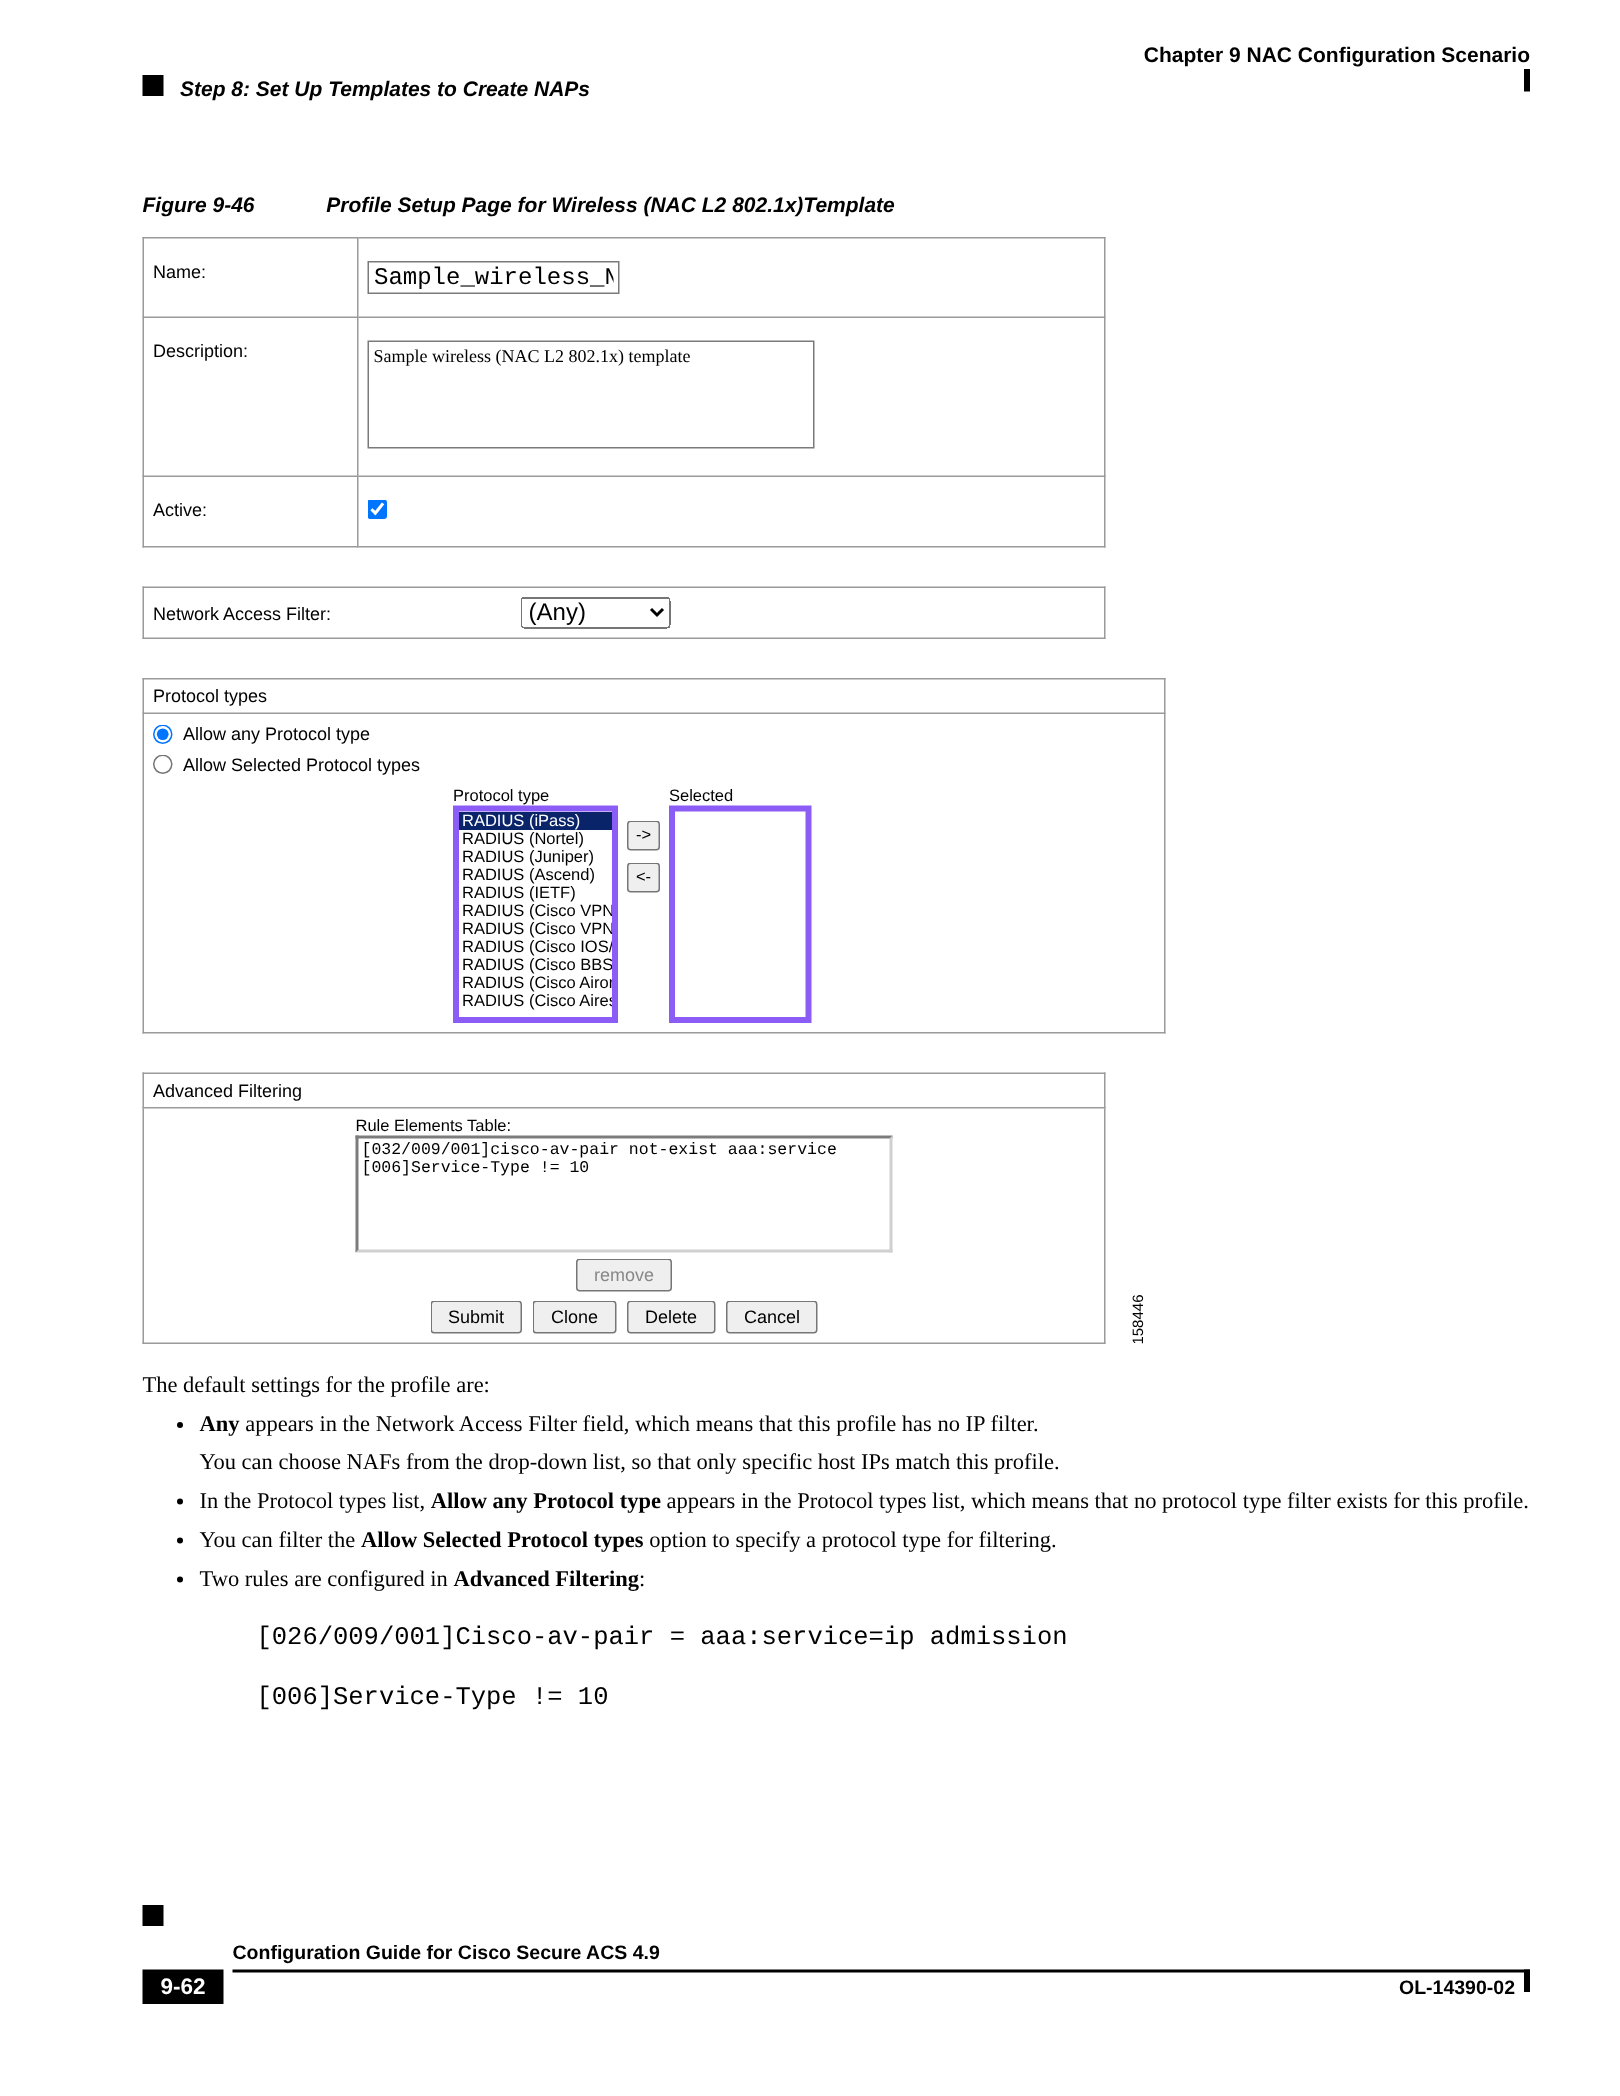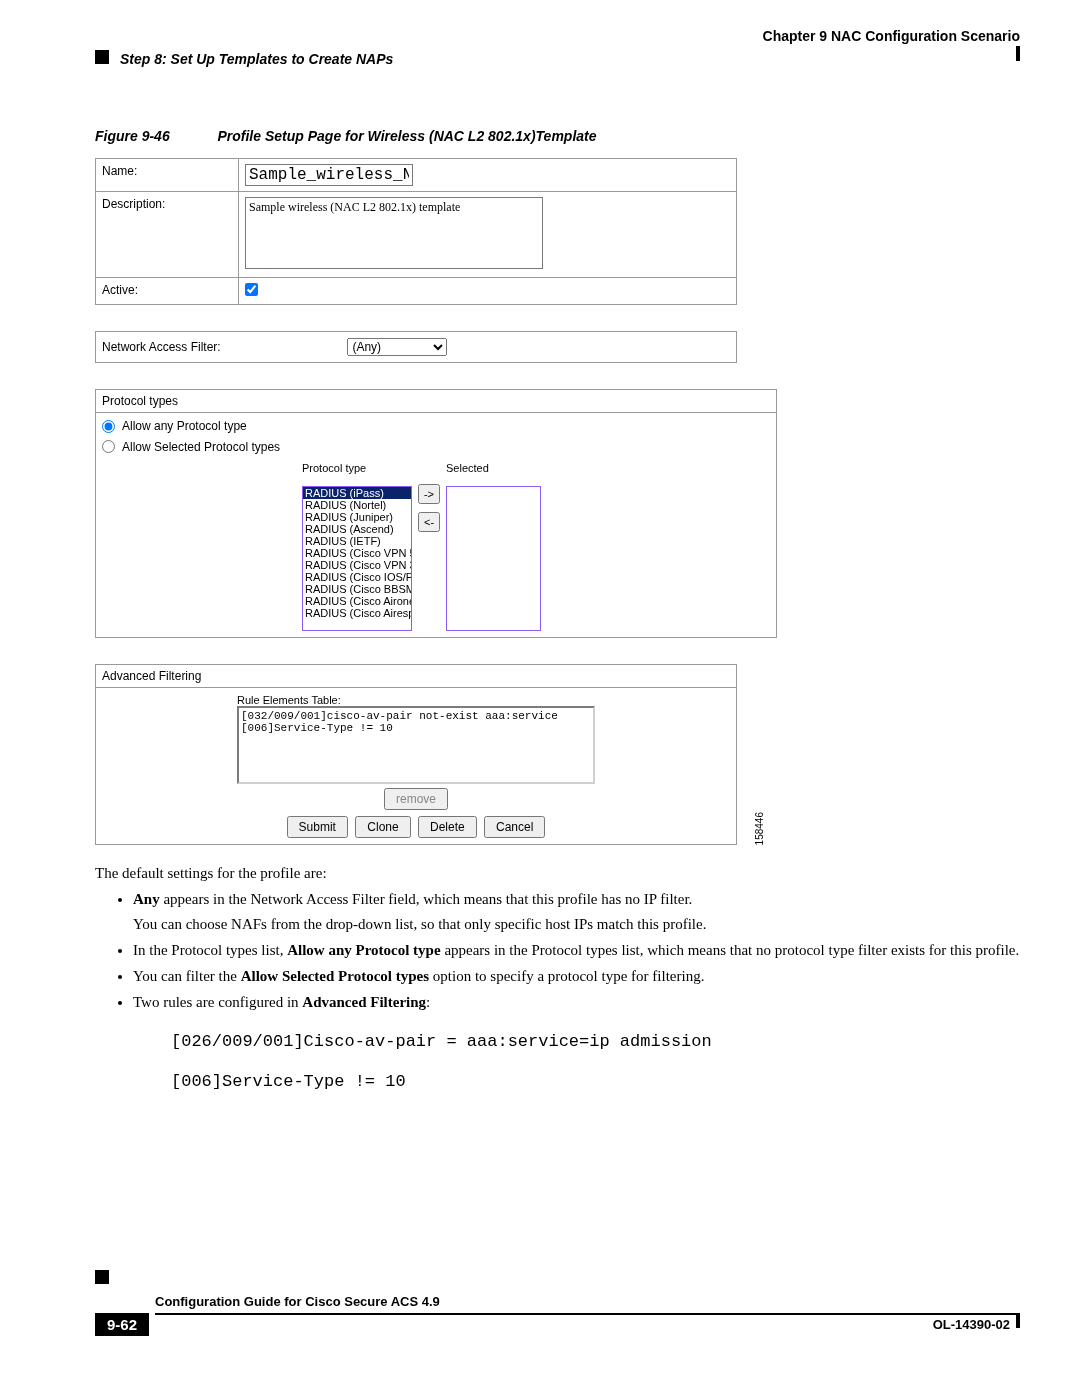--- a/index.html
+++ b/index.html
@@ -55,21 +55,21 @@
   .screenshot {
     margin: 14px 0 0 0;
     width: 650px;
     font-family: Arial, Helvetica, sans-serif;
     font-size: 12px;
     color:#000;
     position: relative;
   }
 
   .scr-table { border-collapse: collapse; width:642px; }
-  .scr-table td { border:1px solid #9a9a9a; background:#fff; padding:5px 6px; vertical-align:top; }
+  .scr-table td { border:1px solid #9a9a9a; background:#fff; padding:15px 6px; vertical-align:top; }
   .scr-table td.lbl { width:130px; }
 
   .text-input {
     width: 300px;
     border:1px solid #7a7a7a;
     font-family: "Courier New", monospace;
     font-size: 16px;
     padding:1px 3px;
     background:#fff;
   }
@@ -79,31 +79,30 @@
     font-family:Liberation Serif, serif;
     font-size:12px;
     padding:2px 3px;
     resize:none;
     overflow-y:scroll;
     background:#fff;
   }
 
   .naf-table { border-collapse:collapse; width:642px; margin-top:26px; }
   .naf-table td { border:1px solid #9a9a9a; padding:6px; }
-  .dropdown { font-size:12px; font-family:Arial,sans-serif; width:100px;}
+  .dropdown { font-size:16px; font-family:Arial,sans-serif; width:100px;}
 
   .proto-table { border-collapse:collapse; width:682px; margin-top:26px; }
   .proto-table th { border:1px solid #9a9a9a; padding:4px 6px; text-align:left; font-weight:normal;}
   .proto-table td { border:1px solid #9a9a9a; padding:6px; }
   .dual-head { text-align:left; font-size:11px; }
   .listbox {
     width:110px; height:145px; overflow-x:scroll; overflow-y:hidden;
-    border:1px solid #8b5cf6; background:#fff; font-size:11px;
+    border:4px solid #8b5cf6; background:#fff; font-size:11px;
     box-sizing:border-box;
-    margin-top:12px;
   }
   .listbox .item { padding:0 2px; white-space:nowrap; }
   .listbox .item.sel { background:#0a246a; color:#fff; }
   .movebtns { display:flex; flex-direction:column; gap:8px; }
   .movebtns button { width:22px; height:20px; font-size:11px; padding:0; }
 
   .adv-table { border-collapse:collapse; width:642px; margin-top:26px;}
   .adv-table th { border:1px solid #9a9a9a; padding:4px 6px; text-align:left; font-weight:normal;}
   .adv-table td { border:1px solid #9a9a9a; padding:6px; }
 

